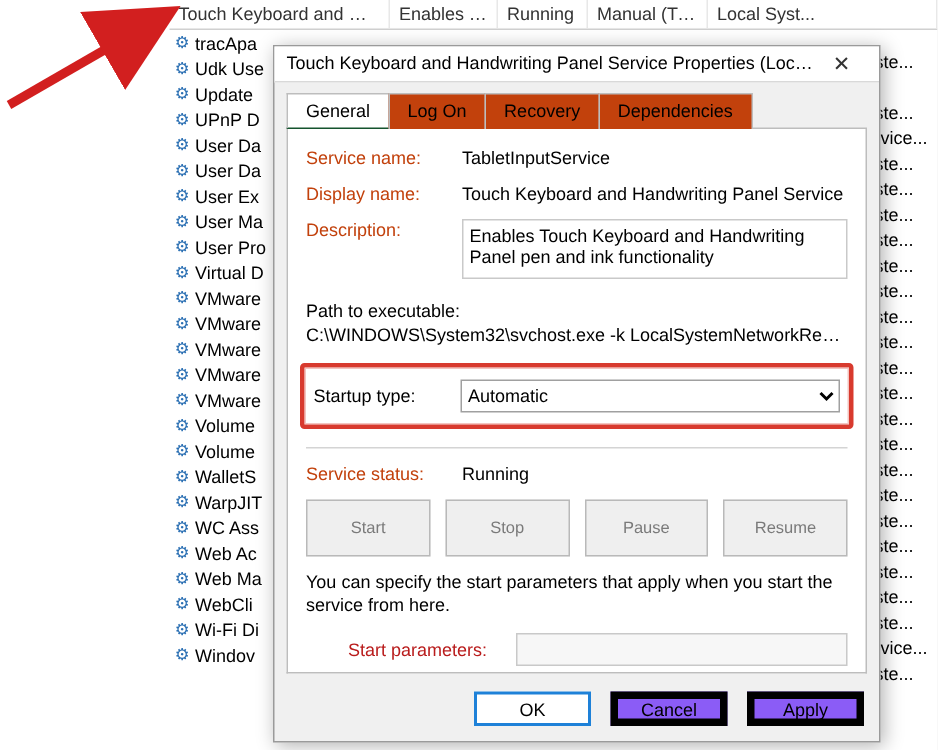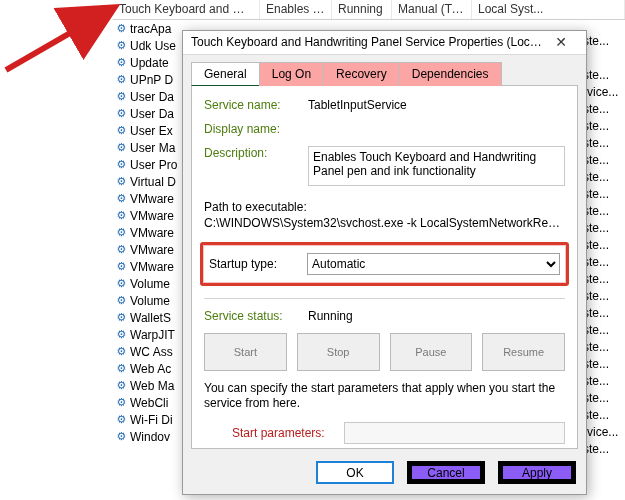--- a/index.html
+++ b/index.html
@@ -96,42 +96,42 @@
   .tabstrip {
     display:flex;
     margin: 6px 8px 0 8px;
     border-bottom: 1px solid #bdbdbd;
     font-size: 12px;
   }
   .tab {
     padding: 4px 12px 4px 12px;
     border: 1px solid #bdbdbd;
     border-bottom: none;
-    background: #fca5a5;
+    background: #c2410c;
     margin-right: -1px;
     position: relative;
     top: 1px;
     cursor: pointer;
   }
   .tab.active { background:#fff; border-bottom:1px solid #14532d; }
 
   .pane {
     margin: 0 8px 8px 8px;
     background: #fff;
     border: 1px solid #bdbdbd;
     border-top: none;
     padding: 12px 12px 4px 12px;
     flex:1;
     display:flex;
     flex-direction: column;
     font-size: 12px;
     color:#000;
   }
   .row { display:flex; margin-bottom: 10px; align-items:flex-start; }
-  .row .lbl { width: 104px; color:#4d7c0f; }
+  .row .lbl { width: 104px; color:#c2410c; }
   .row .val { flex:1; }
 
   .desc-box {
     flex:1;
     border:1px solid #c9c9c9;
     background:#fff;
     padding:3px 4px;
     font-size:12px;
     height:40px;
     resize:none;
@@ -371,20 +371,21 @@
     </div>
 
   <div class="pane">
 
     <div class="row">
       <div class="lbl">Service name:</div>
       <div class="val">TabletInputService</div>
     </div>
     <div class="row">
       <div class="lbl">Display name:</div>
+      <div class="val">Touch Keyboard and Handwriting Panel Service</div>
     </div>
     <div class="row">
       <div class="lbl">Description:</div>
       <textarea class="desc-box" readonly="" style="">Enables Touch Keyboard and Handwriting Panel pen and ink functionality</textarea>
     </div>
 
     <div class="path-block">
       <div class="p-lbl">Path to executable:</div>
       <div class="p-val">C:\WINDOWS\System32\svchost.exe -k LocalSystemNetworkRestricted -p</div>
     </div>

